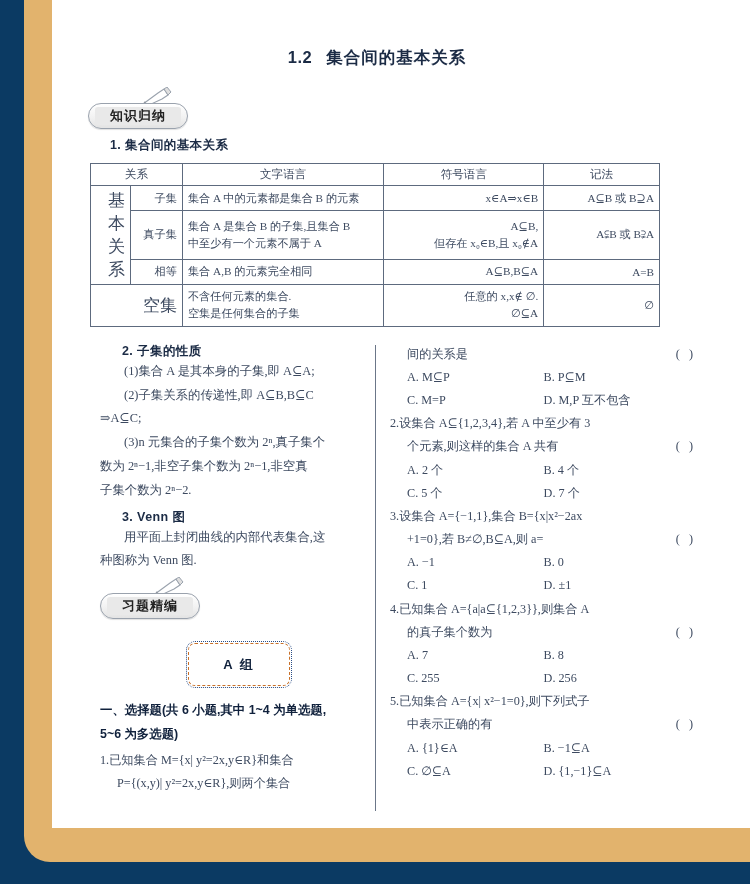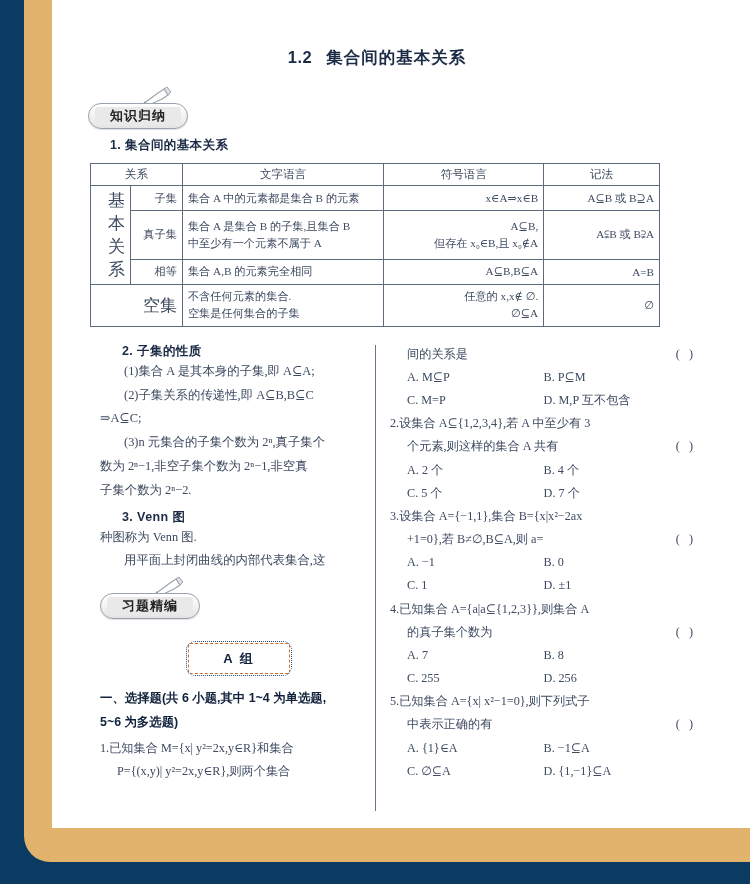--- a/index.html
+++ b/index.html
@@ -205,23 +205,23 @@
   }
 
   .group-box-wrap {
     display: flex;
     justify-content: center;
     margin-top: 20px;
     padding-right: 40px;
   }
   .group-box {
     width: 102px;
-    height: 31px;
+    height: 43px;
     border: 1.6px dashed #c8712a;
-    border-radius: 2px;
+    border-radius: 7px;
     display: flex;
     align-items: center;
     justify-content: center;
     font-family: "Liberation Sans", "DejaVu Sans", sans-serif;
     font-size: 13px;
     font-weight: bold;
     color: #10213c;
     letter-spacing: 2px;
     position: relative;
   }
@@ -327,22 +327,22 @@
 
       <div class="p indent">(1)集合 A 是其本身的子集,即 A⊆A;</div>
       <div class="p indent">(2)子集关系的传递性,即 A⊆B,B⊆C</div>
       <div class="p">⇒A⊆C;</div>
       <div class="p indent">(3)n 元集合的子集个数为 2ⁿ,真子集个</div>
       <div class="p">数为 2ⁿ−1,非空子集个数为 2ⁿ−1,非空真</div>
       <div class="p">子集个数为 2ⁿ−2.</div>
 
       <div class="sub-heading" style="margin-left:22px;margin-top:6px;">3. Venn 图</div>
 
+      <div class="p indent">用平面上封闭曲线的内部代表集合,这</div>
       <div class="p">种图称为 Venn 图.</div>
-      <div class="p indent">用平面上封闭曲线的内部代表集合,这</div>
 
       <div class="badge-wrap2" style="margin-left:0;margin-top:20px;">
         <svg class="pencil-icon" viewBox="0 0 34 20">
           <path d="M3 17 L18 6 L24 2 L28 8 L22 12 L7 19 Z" fill="#ffffff" stroke="#9aa2ad" stroke-width="1.1"></path>
           <path d="M24 2 L28 8 L31 5 L27 0 Z" fill="#dfdfdf" stroke="#9aa2ad" stroke-width="1"></path>
           <path d="M3 17 L7 19 L5 14 Z" fill="#8e949e"></path>
         </svg>
         <div class="badge-shell"></div>
         <div class="badge-inner">习题精编</div>
       </div>

